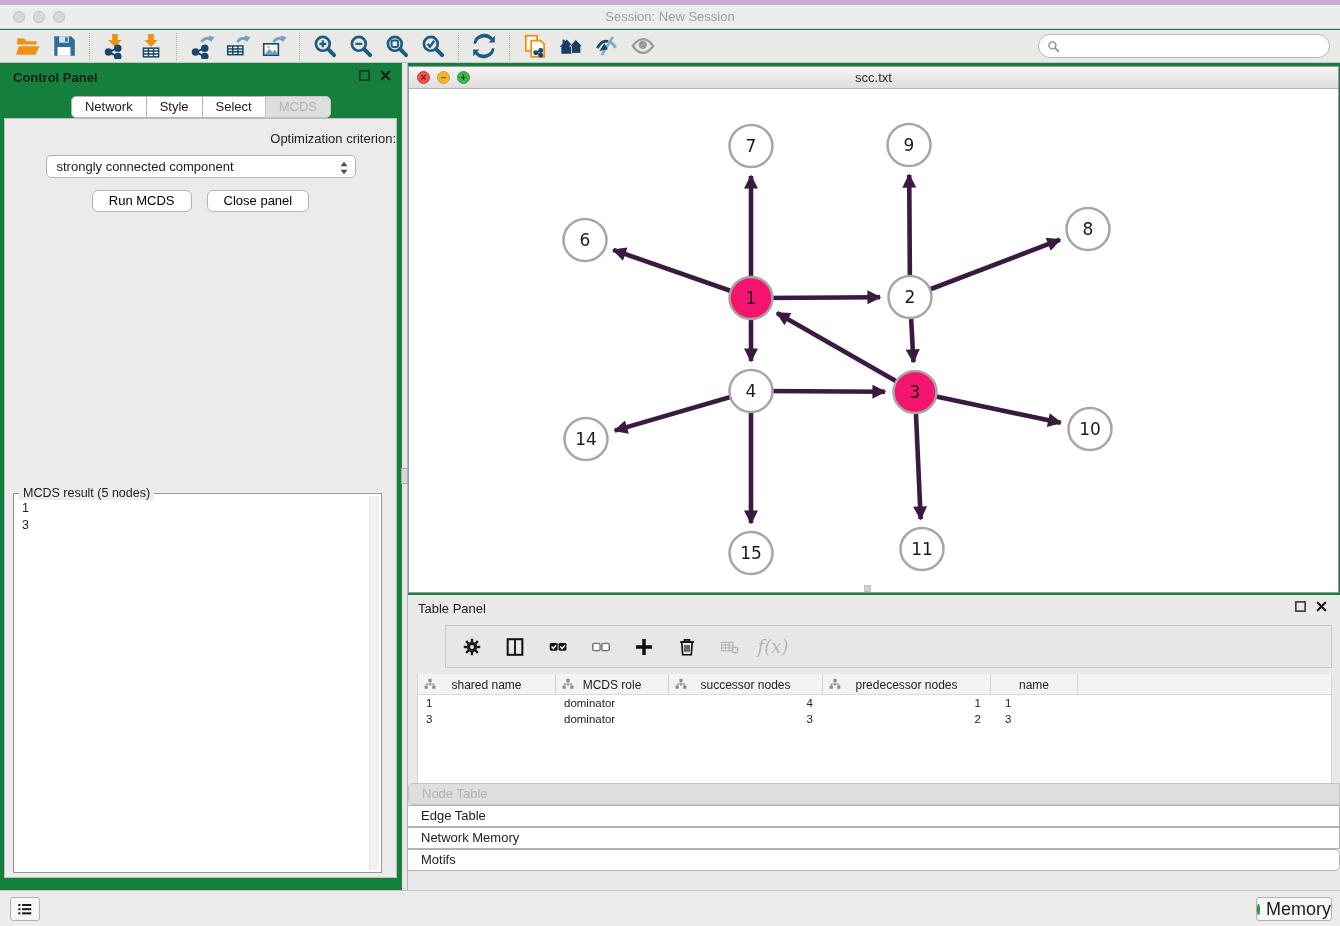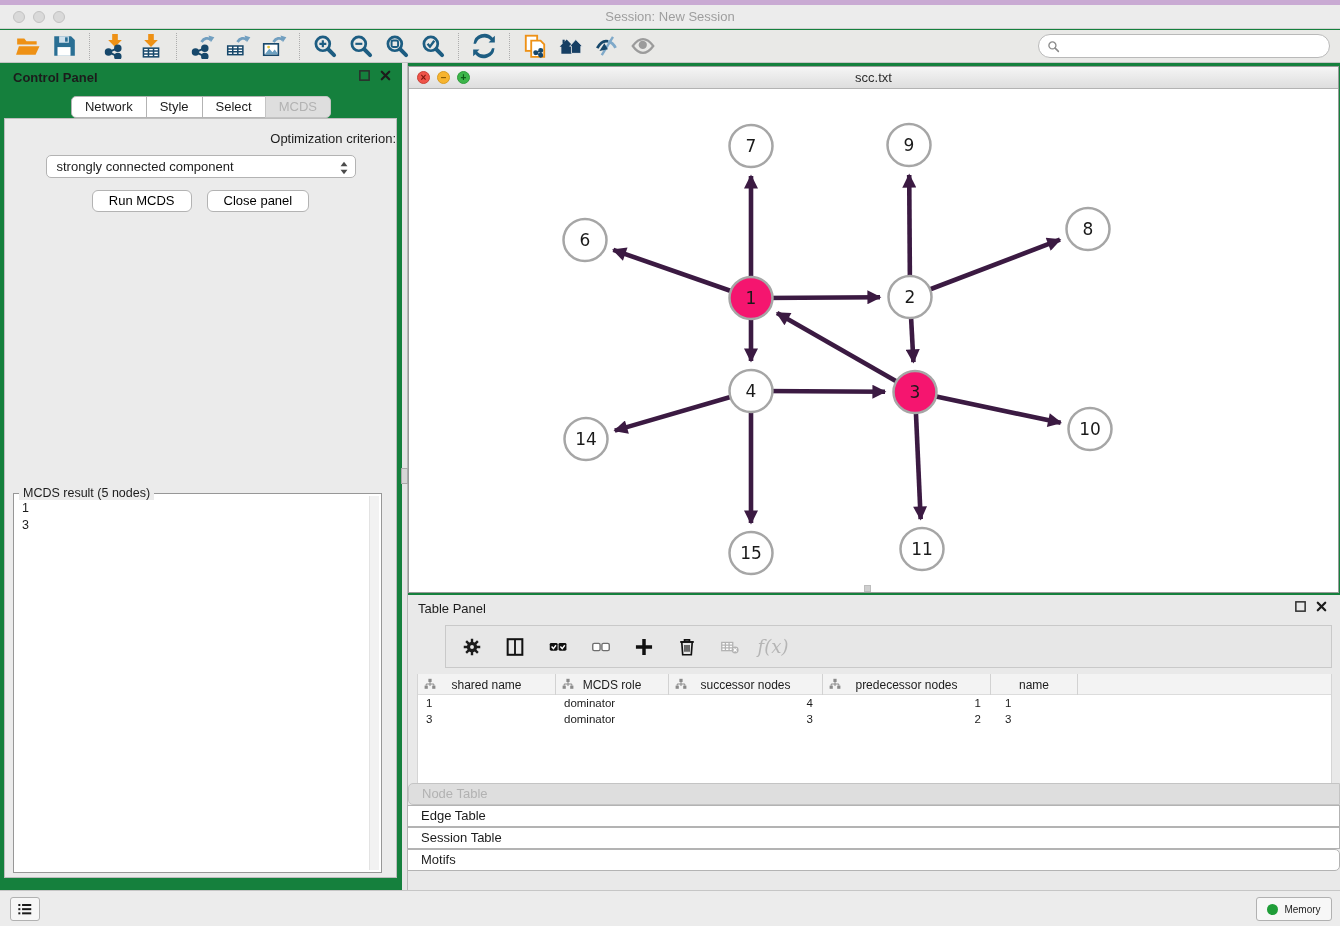--- a/index.html
+++ b/index.html
@@ -88,21 +88,21 @@
   .td { height:16px; line-height:16px; overflow:hidden; }
   
   .tp-tabs { bottom:19px; top:auto;flex-direction:column; }
   .table-panel .seg-row { position:absolute; width:100%; }
   .status-bar { position:absolute; left:0; bottom:0; width:100%; height:36px; background:#ececec;
                 border-top:1px solid #c6c6c6; }
   .sb-btn { position:absolute; top:6px; height:24px; background:#f7f7f7; border:1px solid #b1b1b1;
             border-radius:3px; display:flex; align-items:center; justify-content:center; }
   .list-btn { left:10px; width:30px; }
   .list-btn svg { width:20px; height:20px; }
-  .mem-btn { right:8px; width:76px; gap:6px; font-size:10px; }
+  .mem-btn { right:8px; width:76px; gap:6px; font-size:18px; }
   .mem-dot { width:11px; height:11px; border-radius:50%; background:#1f9d38; }
 </style>
 </head>
 <body>
 
 <div class="app">
   <div class="purple-strip"></div>
 
   <div class="titlebar">
     <span class="tl-dot" style="left:13px"></span>
@@ -530,21 +530,21 @@
             <div class="td" style="width: 113px; text-align: left; padding: 0px 2px 0px 8px;">dominator</div>
             <div class="td" style="width: 154px; text-align: right; padding: 0px 10px 0px 2px;">3</div>
             <div class="td" style="width: 168px; text-align: right; padding: 0px 10px 0px 2px;">2</div>
             <div class="td" style="width: 87px; text-align: left; padding: 0px 2px 0px 14px;">3</div>
           </div>
         </div>
     </div>
     <div class="seg-row tp-tabs">
         <div class="seg seg-active">Node Table</div>
         <div class="seg">Edge Table</div>
-        <div class="seg">Session Table</div>
+        <div class="seg">Network Memory</div>
         <div class="seg">Motifs</div>
       </div>
   </div>
 
   <div class="status-bar">
     <div class="sb-btn list-btn">
       <svg viewBox="0 0 24 24">
           <g fill="#1c1c1c">
             <rect x="4" y="6" width="2.4" height="2.4"></rect>
             <rect x="8.5" y="6" width="11" height="2.4"></rect>

